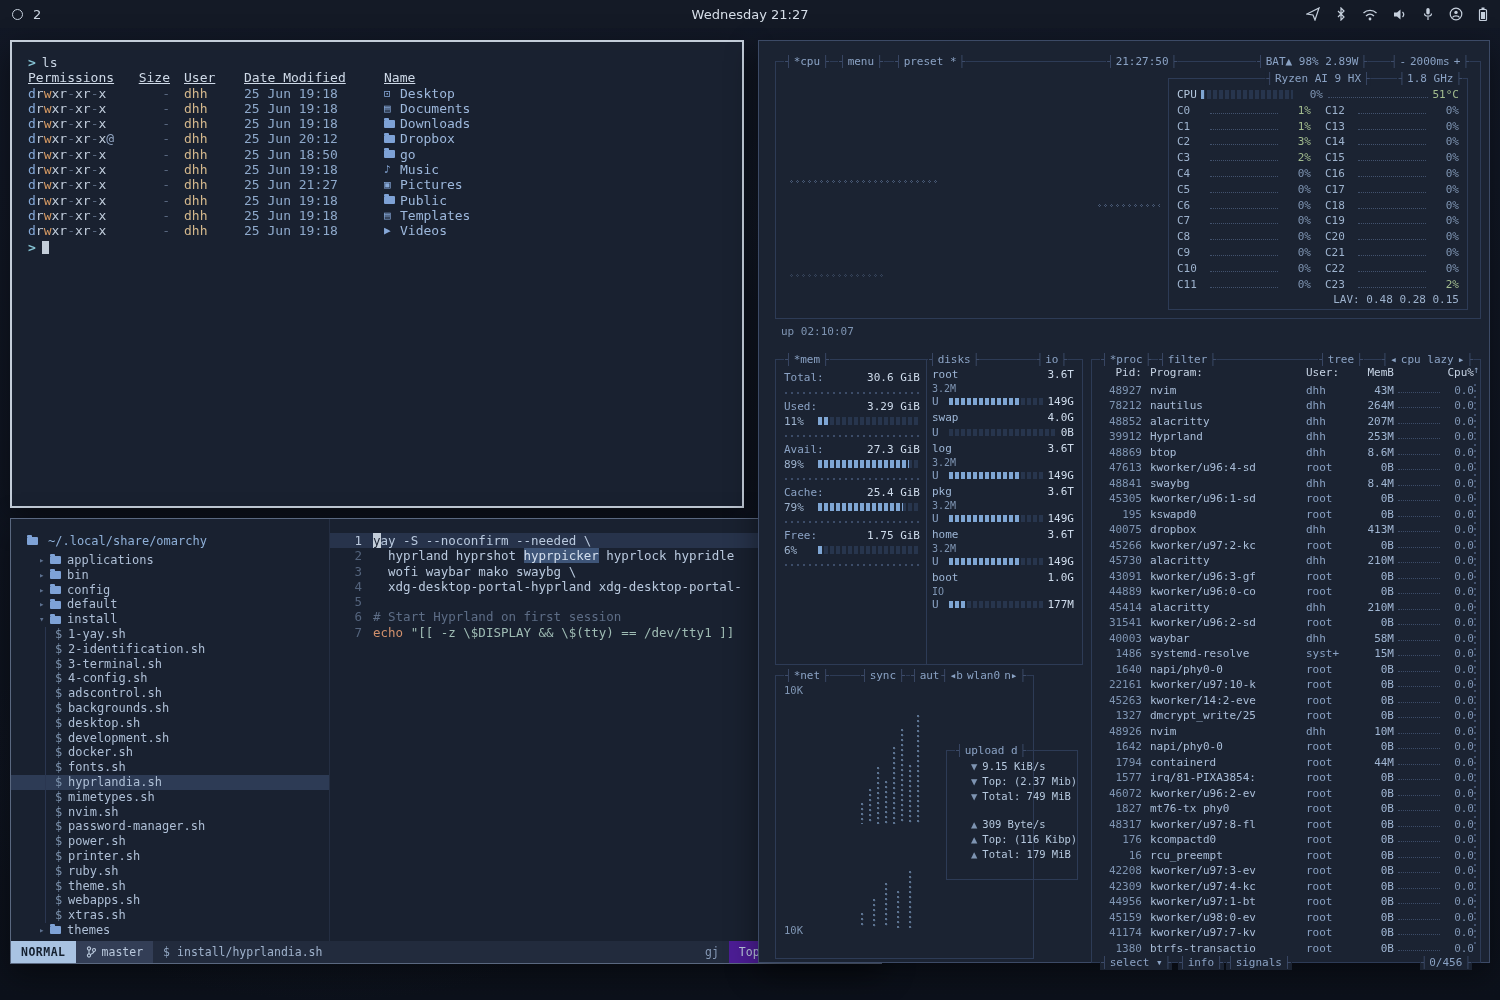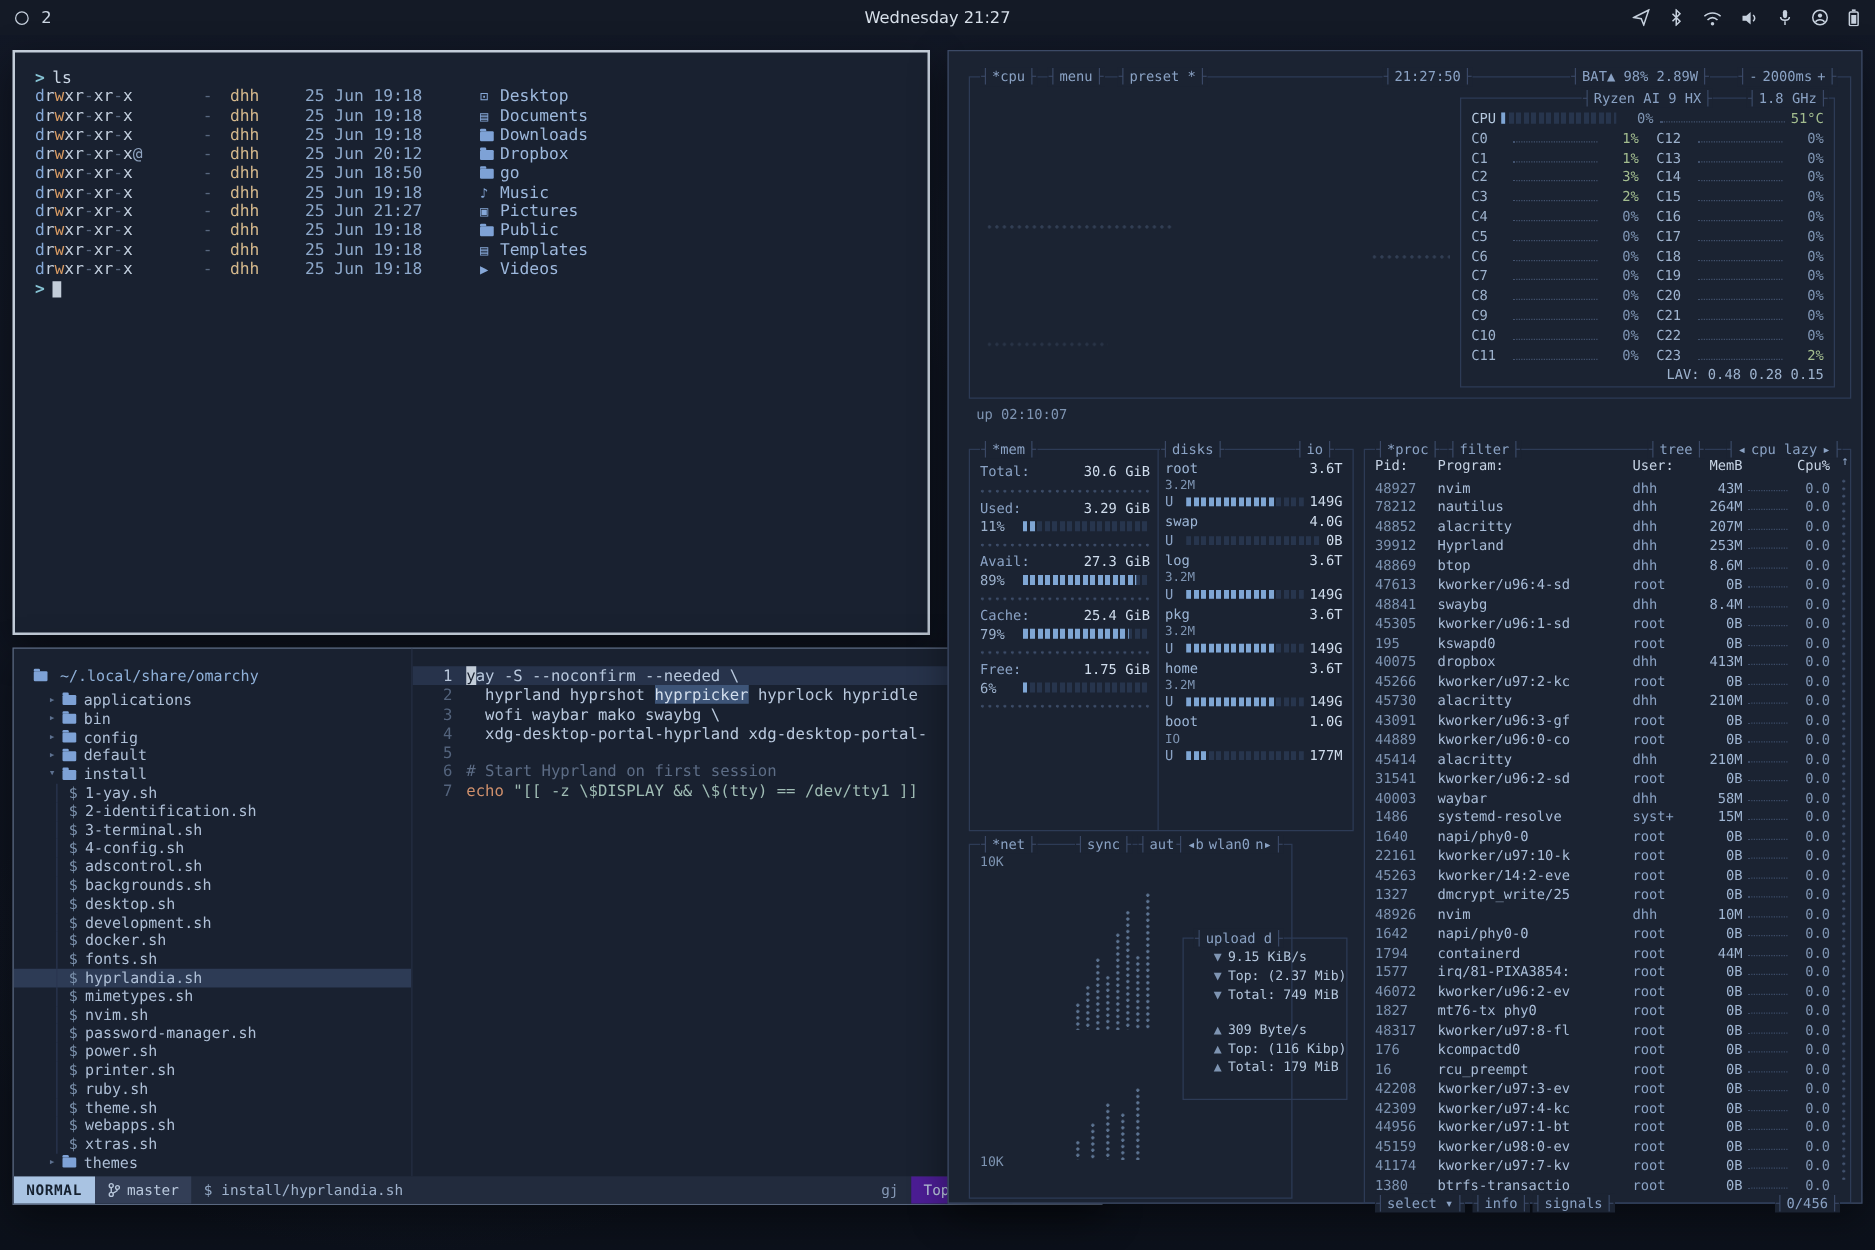--- a/index.html
+++ b/index.html
@@ -130,26 +130,26 @@
   #net-box{left:16px;top:634px;width:259px;height:284px}
   .scale{position:absolute;left:8px;color:#7e94b2;font-size:10.5px}
   #net-panel{left:170px;top:74px;width:132px;height:130px;position:absolute;border:1px solid #2d3b56;box-sizing:border-box;padding:8px 24px 0}
   .nrow{display:flex;gap:5px;height:15px;line-height:15px;font-size:10.5px;white-space:nowrap}
   .narrow{color:#7e94b2}
   .ntxt{color:#b5c8de}
   #net-gap{height:13px}
   
   #proc-box{left:332px;top:318px;width:390px;height:604px;padding:4px 6px 6px 8px;box-sizing:border-box;position:absolute;border:1px solid #2d3b56}
   #proc-head{display:flex;height:17px;line-height:17px;font-size:11px;color:#c6d3e4}
-  .c-pid{width:42px;text-align:left;flex:none}
+  .c-pid{width:42px;text-align:right;flex:none}
   .c-prog{width:150px;margin-left:8px;overflow:hidden;white-space:nowrap;flex:none}
   .c-user{width:50px;margin-left:6px;flex:none}
   .c-mem{width:38px;text-align:right;flex:none}
   .c-dots{flex:1;margin:0 4px 4px;border-bottom:1px dotted #3c4c68;height:7px}
-  .c-cpu{width:30px;text-align:right;margin-right:10px;flex:none}
+  .c-cpu{width:30px;text-align:right;flex:none}
   .prow{display:flex;align-items:flex-end;height:15.5px;font-size:11px;color:#a9bdd8}
   .prow .c-pid{color:#7e94b2}
   .prow .c-user{color:#8aa2c4}
   .prow .c-mem{color:#9fb5d2}
   .prow .c-cpu{color:#7e94b2}
   #proc-scroll{position:absolute;right:3px;top:22px;bottom:18px;width:4px;background-image:radial-gradient(circle at 2px 3px,#42526e 1px,transparent 1.3px);background-size:4px 6px}
   #scroll-up{position:absolute;right:1px;top:4px;color:#8aa2c4;font-size:10px}
 </style>
 </head>
 <body>
@@ -207,20 +207,27 @@
       </span>
   </div>
 </div>
 
 <div class="win" id="win-ls">
   <div id="ls-content">
     <div class="prompt-line">
       <span class="prompt-sym">&gt;</span>
         <span class="cmd">ls</span>
     </div>
+    <div class="ls-head">
+      <span class="col perm">Permissions</span>
+      <span class="col size">Size</span>
+      <span class="col user">User</span>
+      <span class="col date">Date Modified</span>
+      <span class="col name">Name</span>
+    </div>
     <div>
         <div class="ls-row">
           <span class="col perm"><span class="p-d">d</span><span class="p-r">r</span><span class="p-w">w</span><span class="p-x">x</span><span class="p-r">r</span><span class="p-h">-</span><span class="p-x">x</span><span class="p-r">r</span><span class="p-h">-</span><span class="p-x">x</span></span>
           <span class="col size">-</span>
           <span class="col user">dhh</span>
           <span class="col date">25 Jun 19:18</span>
           <span class="col name">
             <span class="glyph">⊡</span>
             <span class="fname">Desktop</span>
           </span>

